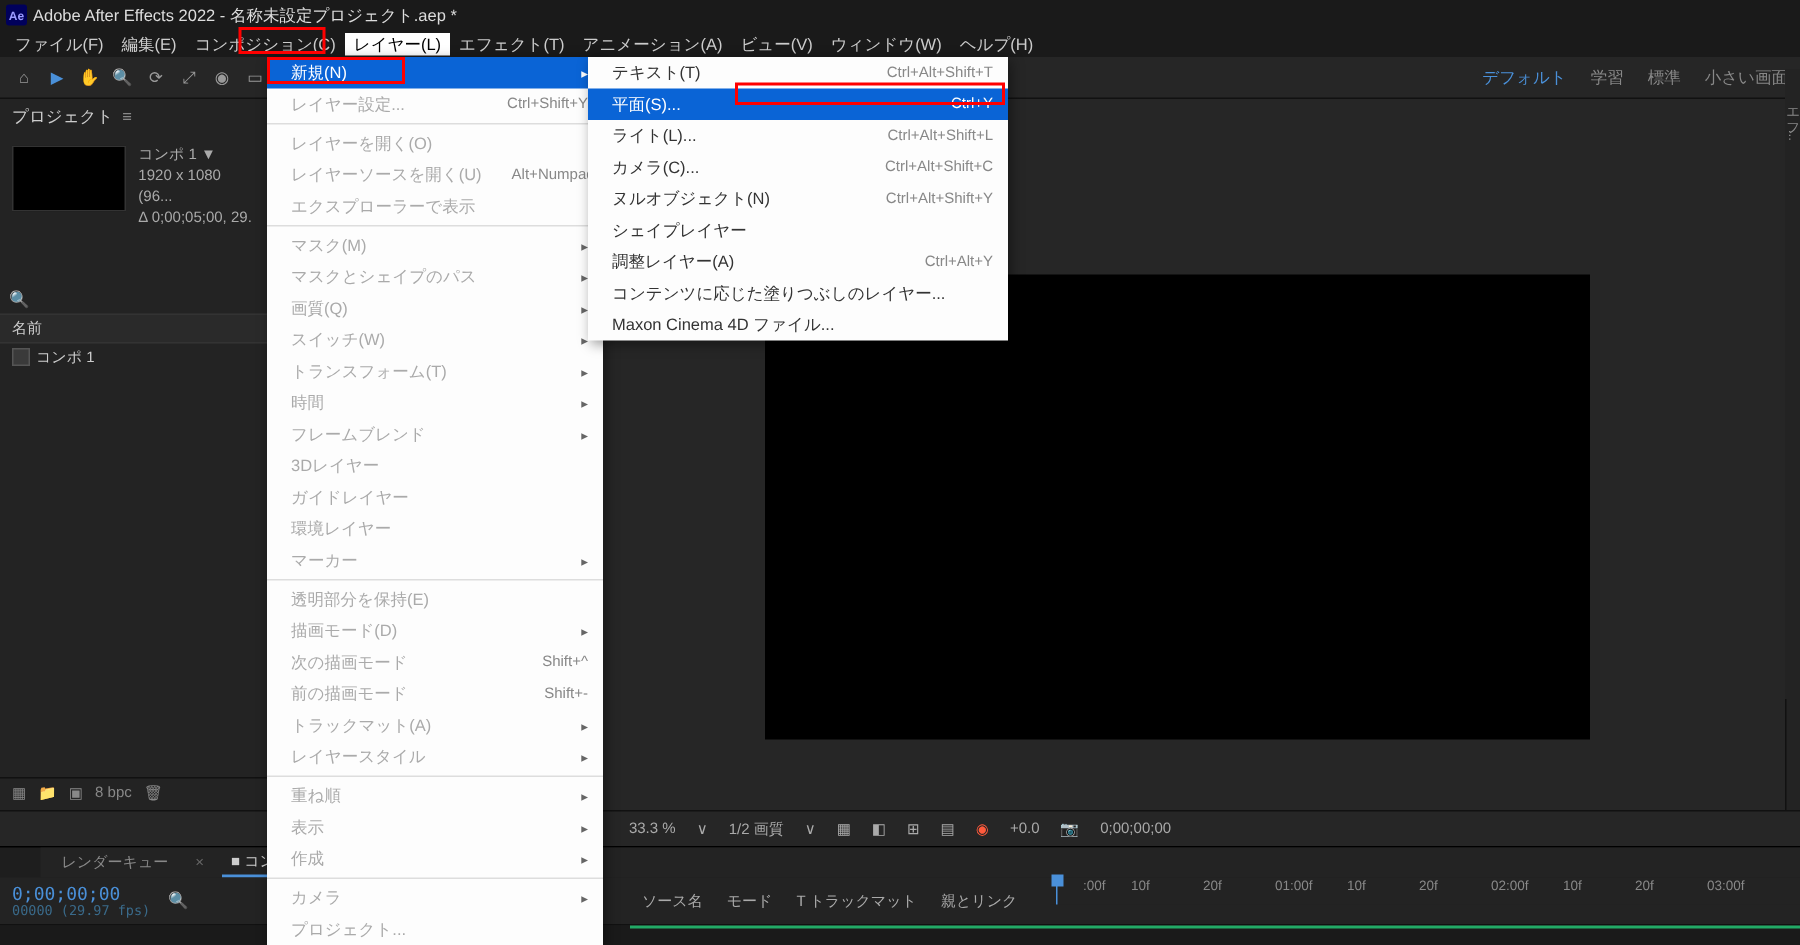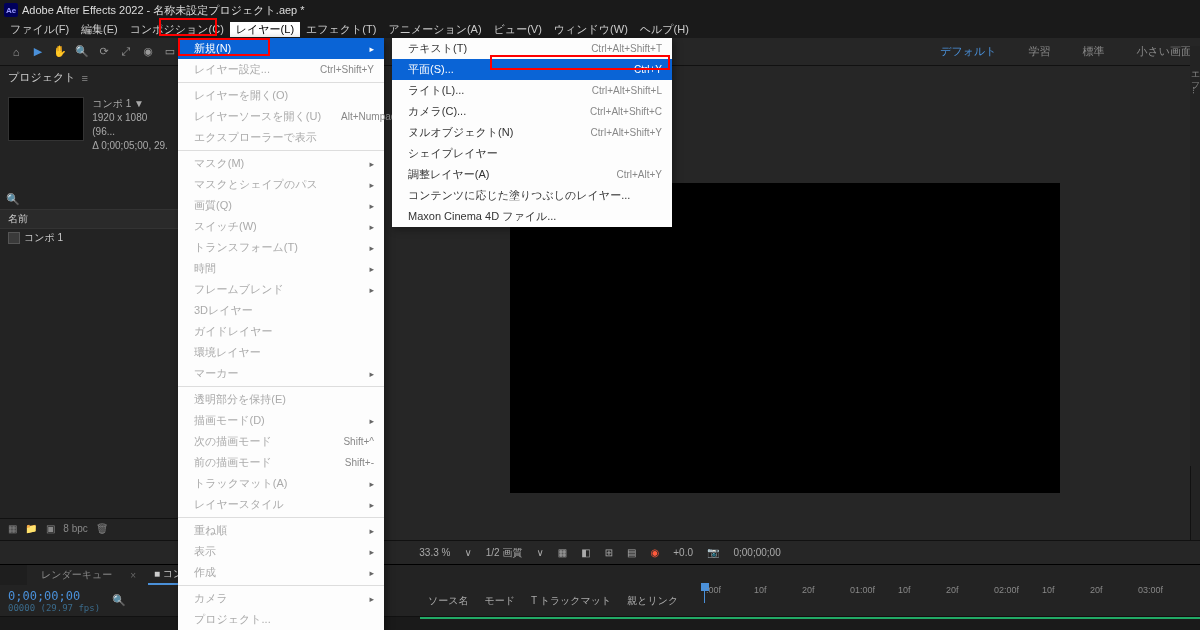--- a/index.html
+++ b/index.html
@@ -4,21 +4,21 @@
 <style>
 * { margin:0; padding:0; box-sizing:border-box; font-family:"Meiryo UI","Segoe UI",sans-serif; }
 body { background:#1e1e1e; color:#ccc; width:1200px; height:630px; overflow:hidden; font-size:11px; position:relative; }
 .titlebar { background:#1a1a1a; height:20px; display:flex; align-items:center; padding:0 4px; color:#ddd; }
 .ae-icon { width:14px; height:14px; background:#00005b; color:#9999ff; display:flex; align-items:center; justify-content:center; font-size:8px; font-weight:bold; margin-right:4px; border-radius:2px;}
 .menubar { background:#1a1a1a; height:18px; display:flex; align-items:center; padding:0 4px; }
 .menubar span { padding:0 6px; color:#ccc; cursor:default; }
 .menubar .active { background:#fff; color:#000; }
 .toolbar { background:#262626; height:28px; display:flex; align-items:center; padding:0 8px; gap:6px; border-bottom:1px solid #111;}
 .tool-icon { width:16px; height:16px; color:#999; display:flex; align-items:center; justify-content:center; }
-.tab-right { margin-left:auto; display:flex; gap:32px; color:#888; font-size:11px; }
+.tab-right { margin-left:auto; display:flex; gap:16px; color:#888; font-size:11px; }
 .tab-right span { color:#888; }
 .main { display:flex; height:474px; }
 .panel-project { width:180px; background:#232323; border-right:1px solid #111; display:flex; flex-direction:column; }
 .panel-tab { padding:4px 8px; color:#ccc; display:flex; align-items:center; gap:6px;}
 .comp-info { padding:8px; display:flex; gap:8px; }
 .thumb { width:78px; height:44px; background:#000; border:1px solid #333; }
 .comp-text { font-size:10px; color:#aaa; line-height:1.4; }
 .search-row { padding:2px 6px; display:flex; align-items:center; }
 .search-icon { width:14px; height:14px; color:#888; }
 .col-header { background:#2a2a2a; padding:2px 8px; font-size:10px; color:#ccc; border-top:1px solid #333; border-bottom:1px solid #333;}
@@ -41,21 +41,21 @@
 .tl-cols { display:flex; align-items:center; gap:16px; font-size:10px; color:#aaa; padding:0 8px; flex:1;}
 .tl-ruler { flex:1; background:#232323; display:flex; align-items:flex-start; position:relative; height:18px; padding-left:4px;}
 .tick { position:absolute; top:0; font-size:9px; color:#888;}
 .playhead { position:absolute; left:4px; top:0; width:0; height:100%; border-left:1px solid #4a90d9;}
 .playhead::before { content:""; position:absolute; top:-2px; left:-4px; width:8px; height:8px; background:#4a90d9; }
 .tl-body { flex:1; background:#1a1a1a; position:relative;}
 .track-area { position:absolute; left:420px; right:0; top:0; bottom:0; border-top:2px solid #2a6; }
 .footer-bar { height:20px; background:#232323; border-top:1px solid #111; display:flex; align-items:center; padding:0 8px; gap:8px; font-size:10px; color:#888;}
 
 .dropdown { position:absolute; background:#fdfdfd; color:#333; font-size:11px; box-shadow:2px 2px 8px rgba(0,0,0,0.4); z-index:100; }
-.dd-main { left:178px; top:38px; width:206px; }
+.dd-main { left:178px; top:38px; width:224px; }
 .dd-sub { left:392px; top:38px; width:280px; }
 .dd-item { padding:3px 10px 3px 16px; display:flex; justify-content:space-between; align-items:center; white-space:nowrap;}
 .dd-item.arrow::after { content:"▸"; font-size:9px; color:#666;}
 .dd-item.disabled { color:#aaa; }
 .dd-item.selected { background:#0a64d6; color:#fff; }
 .dd-item.selected.arrow::after { color:#fff; }
 .dd-sep { height:1px; background:#ddd; margin:2px 0;}
 .dd-shortcut { color:#888; font-size:10px; margin-left:20px;}
 .dd-item.selected .dd-shortcut { color:#fff;}
 
@@ -181,21 +181,21 @@
       </div>
     </div>
     <div class="tl-cols" style="width:280px; flex:none;">
       <span>ソース名</span>
       <span>モード</span>
       <span>T トラックマット</span>
       <span>親とリンク</span>
     </div>
     <div class="tl-ruler">
       <div class="playhead"></div>
-    <div class="tick" style="left: 6px;">:00f</div>
+    <div class="tick" style="left: 22px;">:00f</div>
         <div class="tick" style="left: 54px;">10f</div>
         <div class="tick" style="left: 102px;">20f</div>
         <div class="tick" style="left: 150px;">01:00f</div>
         <div class="tick" style="left: 198px;">10f</div>
         <div class="tick" style="left: 246px;">20f</div>
         <div class="tick" style="left: 294px;">02:00f</div>
         <div class="tick" style="left: 342px;">10f</div>
         <div class="tick" style="left: 390px;">20f</div>
         <div class="tick" style="left: 438px;">03:00f</div>
       </div>

